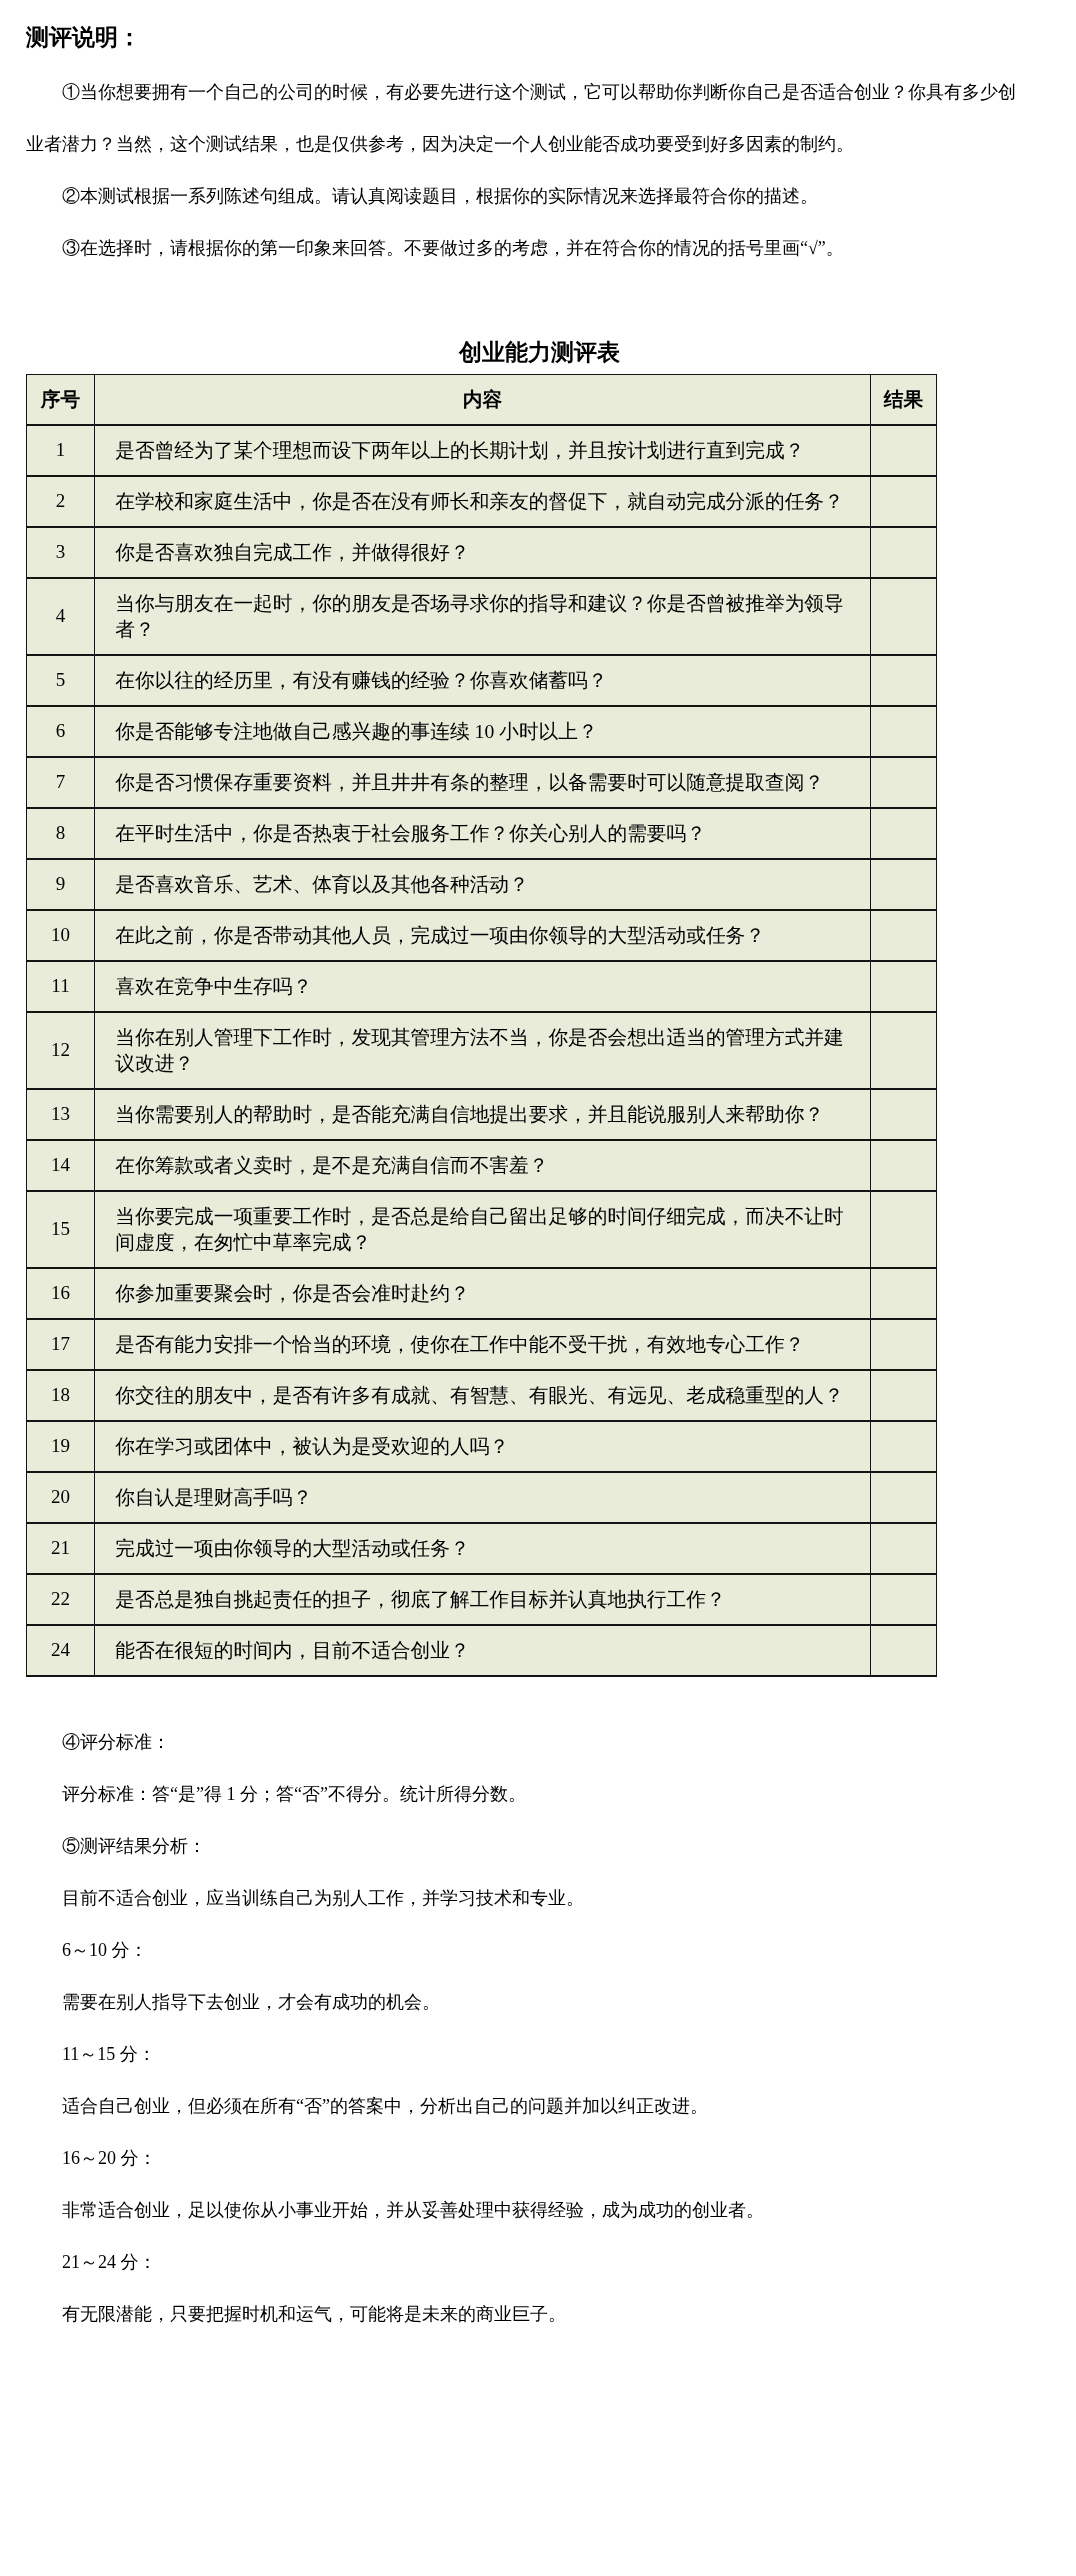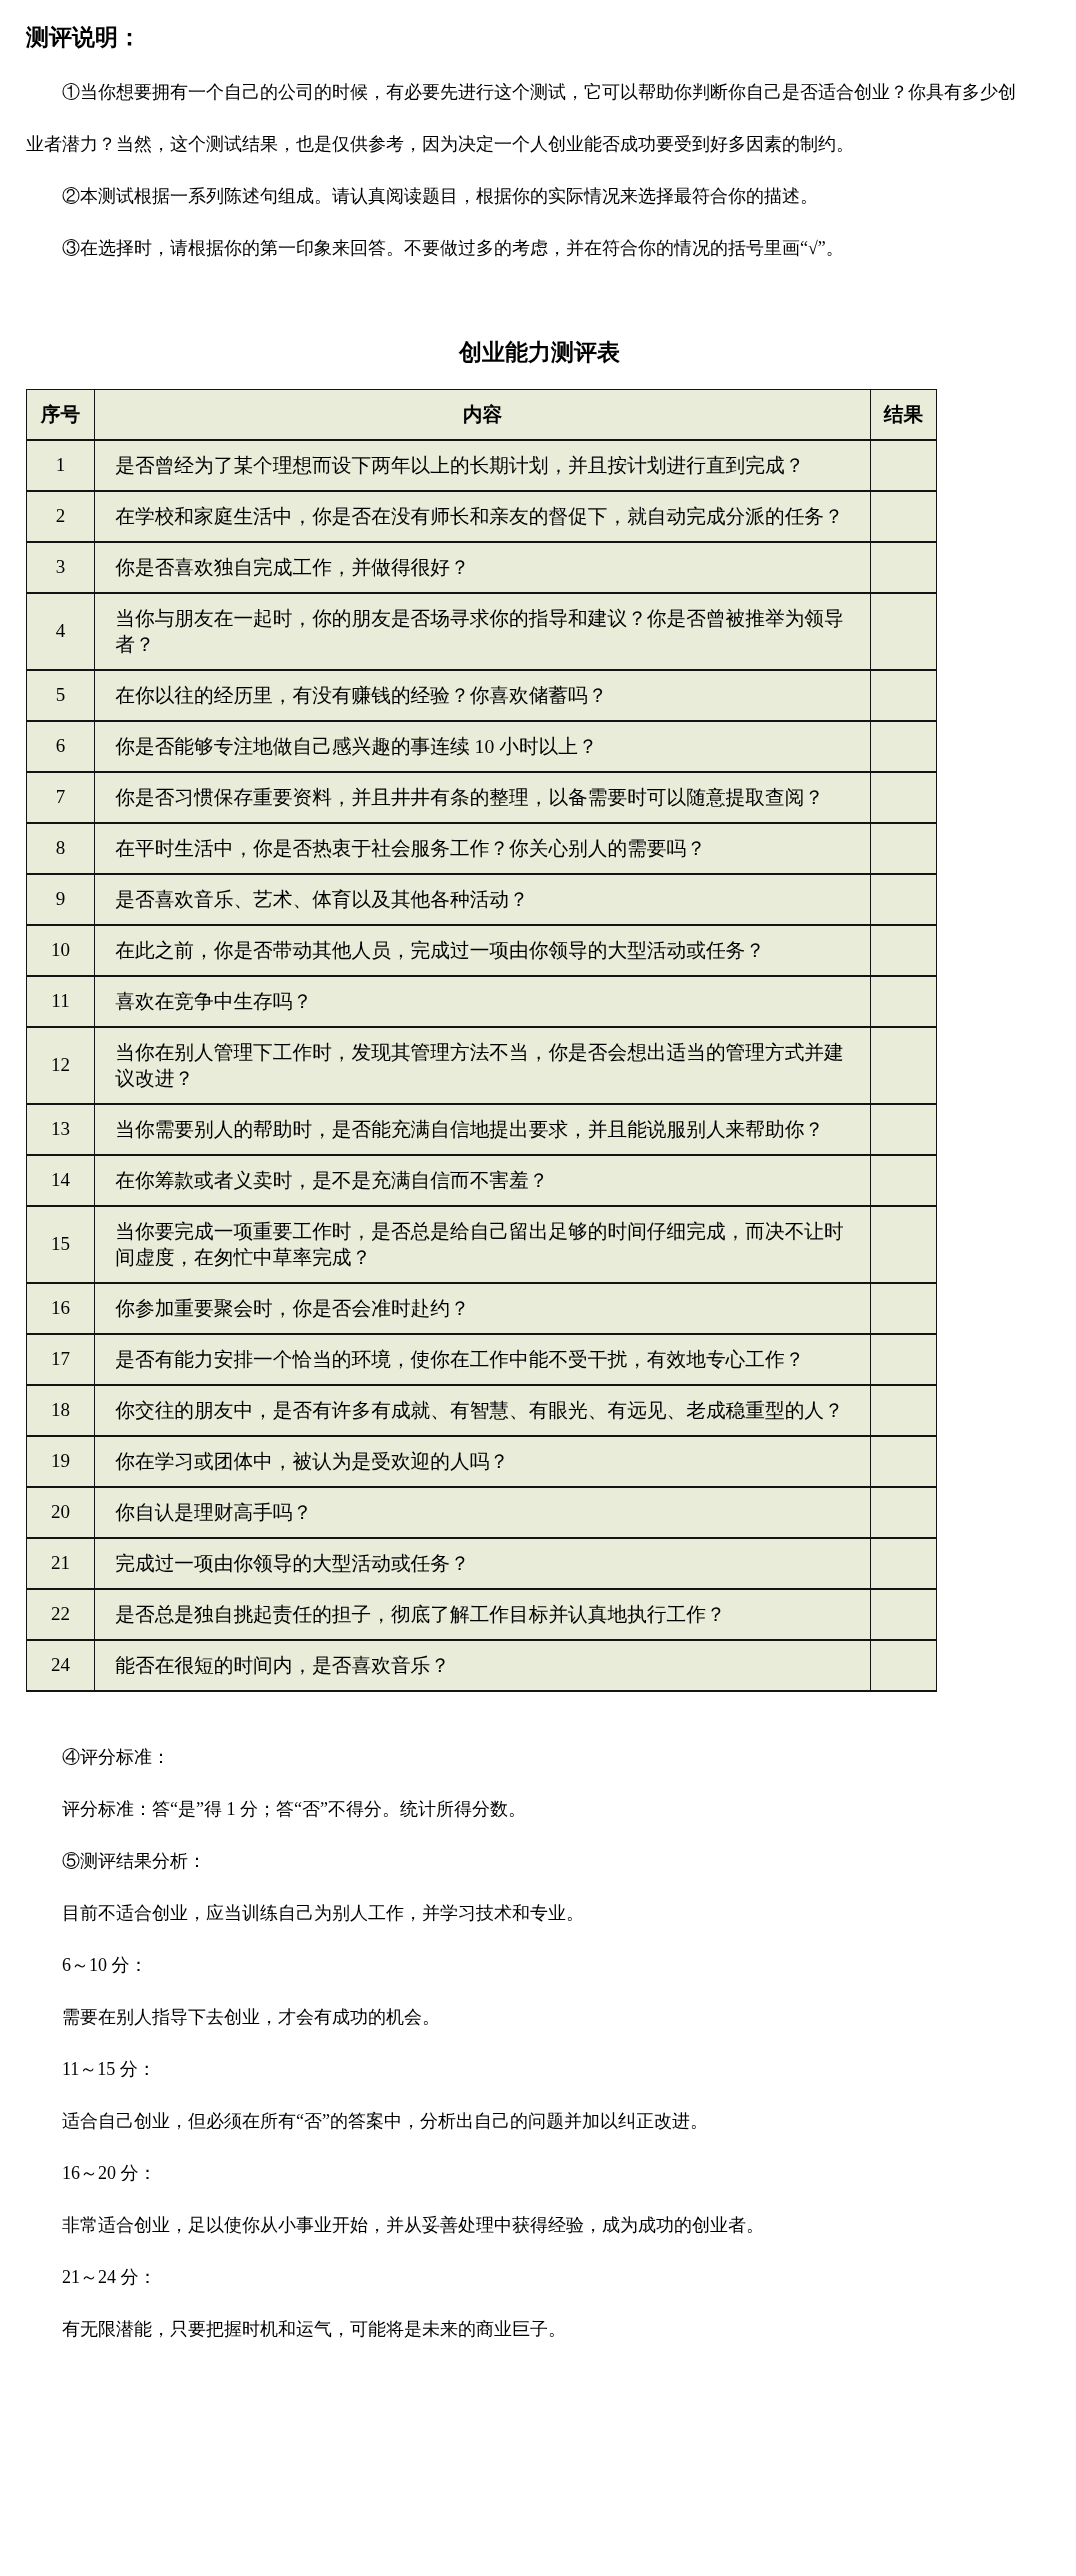--- a/index.html
+++ b/index.html
@@ -29,21 +29,21 @@
     margin: 0;
     text-indent: 2em;
     max-width: 990px;
     text-align: left;
   }
   .table-title {
     text-align: center;
     font-size: 23px;
     font-weight: bold;
     line-height: 34px;
-    margin: 62px 0 19px 0;
+    margin: 62px 0 4px 0;
     width: 1027px;
   }
   table.assessment {
     width: 911px;
     border-collapse: collapse;
     table-layout: fixed;
     background: #e8ecd9;
   }
   table.assessment th,
   table.assessment td {
@@ -213,21 +213,21 @@
           <td class="cell-content">完成过一项由你领导的大型活动或任务？</td>
           <td class="cell-result"></td>
         </tr>
         <tr>
           <td class="cell-no">22</td>
           <td class="cell-content">是否总是独自挑起责任的担子，彻底了解工作目标并认真地执行工作？</td>
           <td class="cell-result"></td>
         </tr>
         <tr>
           <td class="cell-no">24</td>
-          <td class="cell-content">能否在很短的时间内，是否喜欢音乐？</td>
+          <td class="cell-content">能否在很短的时间内，目前不适合创业？</td>
           <td class="cell-result"></td>
         </tr>
       </tbody>
   </table>
 
   <div class="paras scoring" id="scoring-paragraphs">
       <p>④评分标准：</p>
       <p>评分标准：答“是”得 1 分；答“否”不得分。统计所得分数。</p>
       <p>⑤测评结果分析：</p>
       <p>目前不适合创业，应当训练自己为别人工作，并学习技术和专业。</p>

